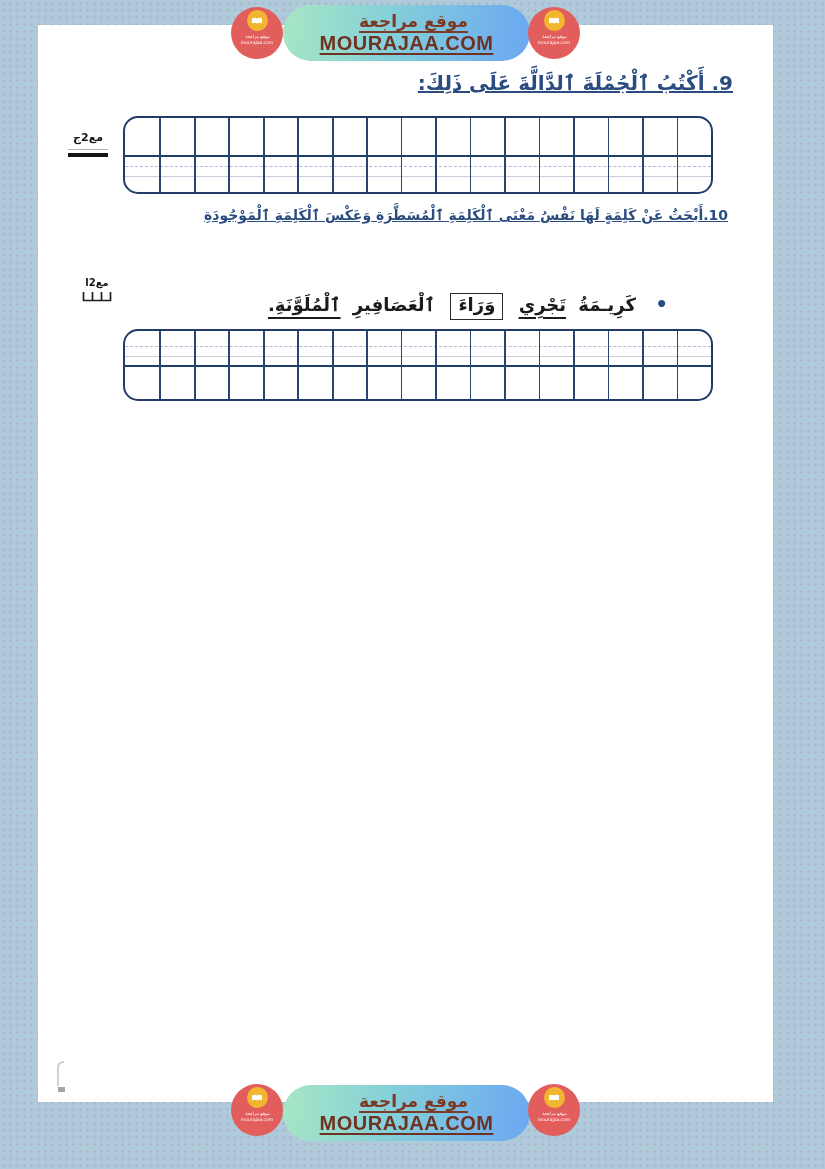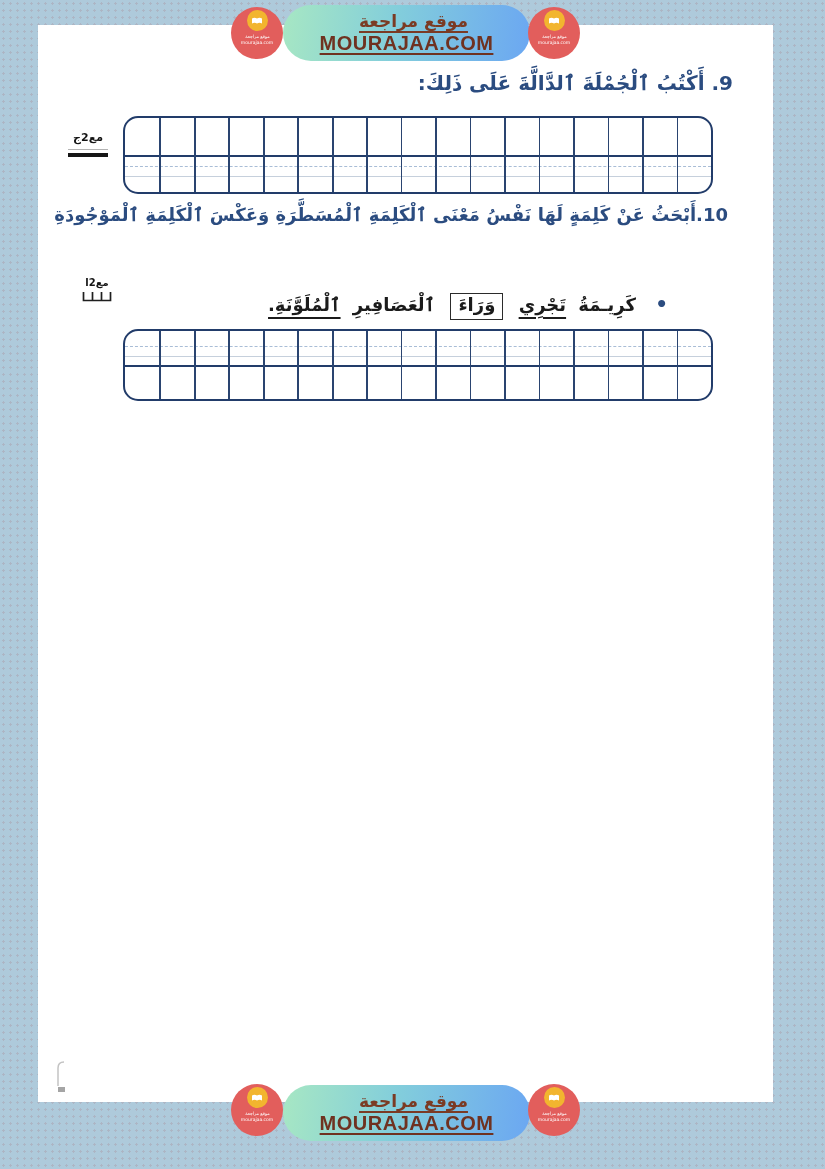--- a/index.html
+++ b/index.html
@@ -28,23 +28,23 @@
         display:flex;flex-direction:column;align-items:center;}
   .logo .badge{margin-top:3px;width:21px;height:21px;border-radius:50%;background:#f2b52f;
         display:flex;align-items:center;justify-content:center;}
   .logo .t1{margin-top:2px;font-size:5px;color:#ffffff;direction:rtl;line-height:6px;transform:scale(.9);}
   .logo .t2{font-size:5px;color:#ffffff;line-height:6px;transform:scale(.9);}
   .logo-hl{left:231px;top:7px;}   .logo-hr{left:528px;top:7px;}
   .logo-fl{left:231px;top:1084px;} .logo-fr{left:528px;top:1084px;}
 
   
   .qline{position:absolute;direction:rtl;white-space:nowrap;font-weight:700;
-         color:#2b4c80;line-height:40px;}
+         color:#2b4c80;line-height:40px;text-decoration:underline;}
   .q9{right:92px;top:63px;font-size:20px;}
-  .q10a{right:97px;top:195px;font-size:18px;}
+  .q10a{right:97px;top:195px;font-size:14px;}
   .q10b{right:153px;top:238px;font-size:19px;}
 
   
   .item{position:absolute;right:157px;top:284px;direction:rtl;white-space:nowrap;
         font-size:18px;font-weight:700;color:#1b1b1b;line-height:40px;}
   .item .dot{color:#2b4c80;font-size:20px;margin-left:10px;}
   .item .w{margin:0 3px;}
   .item .ul{text-decoration:underline;text-decoration-thickness:1.5px;text-underline-offset:6px;}
   .item .frame{border:1.6px solid #2b2b2b;padding:0 7px 4px 7px;margin:0 6px;}
 

